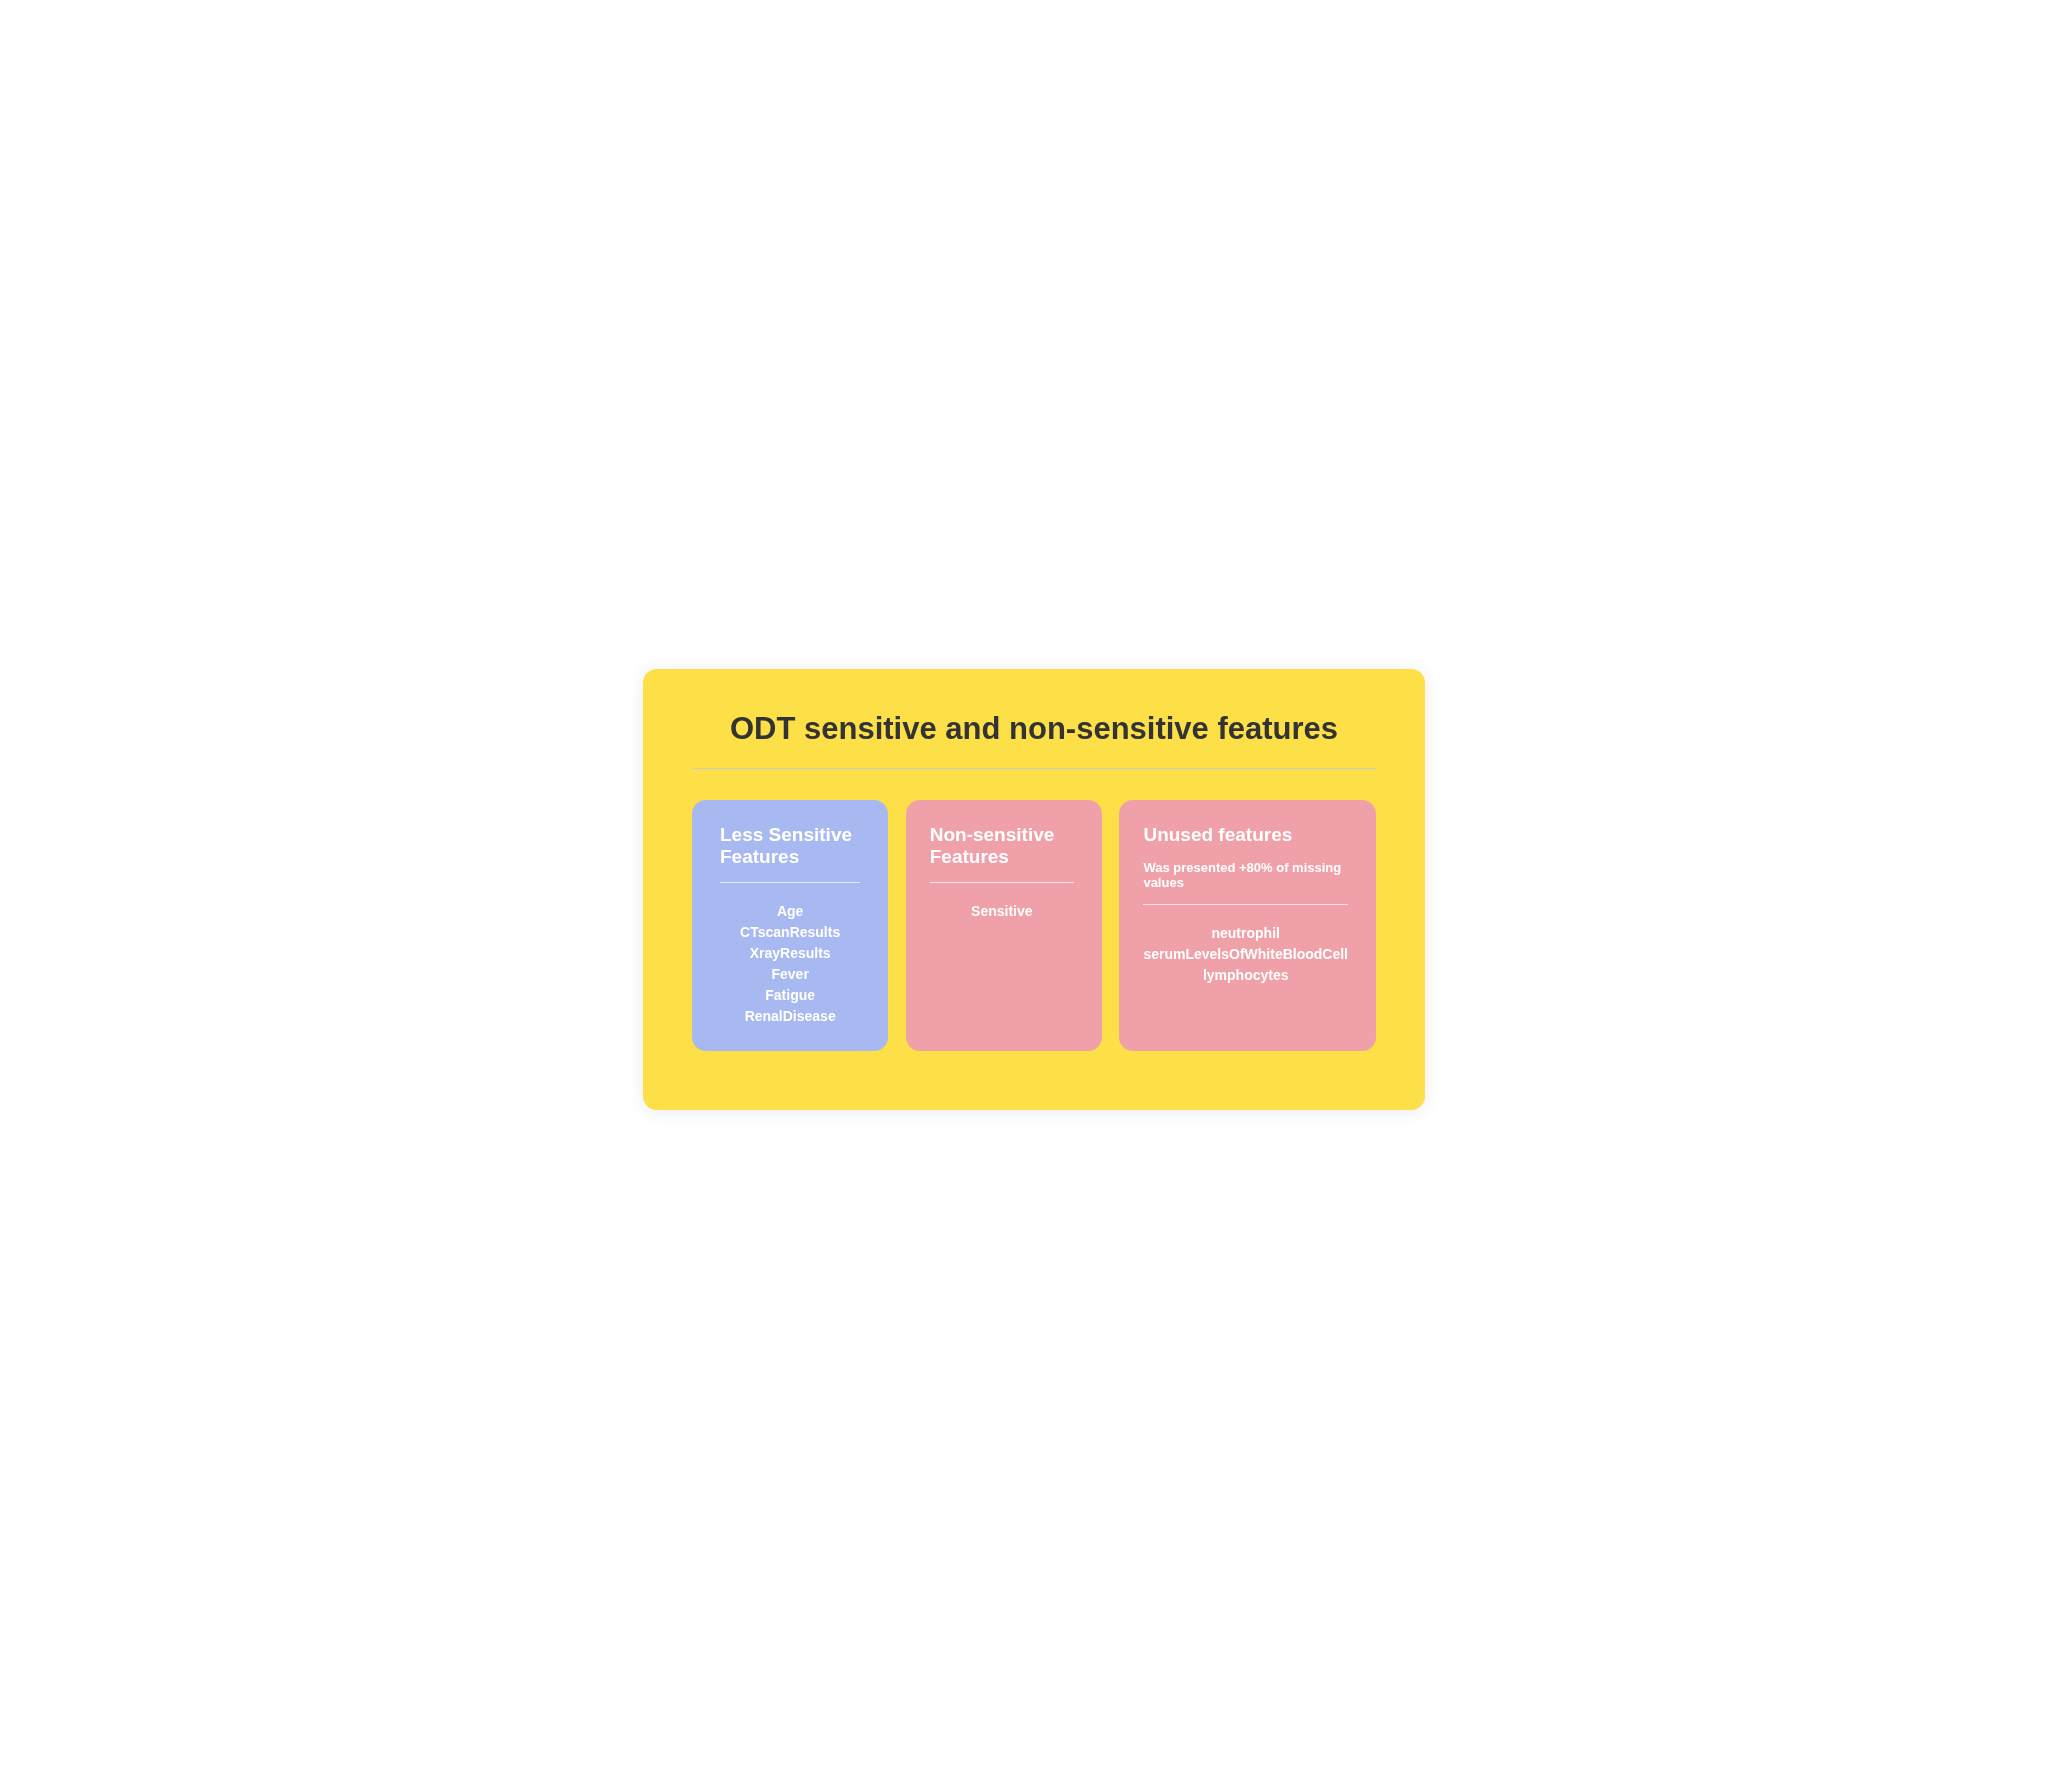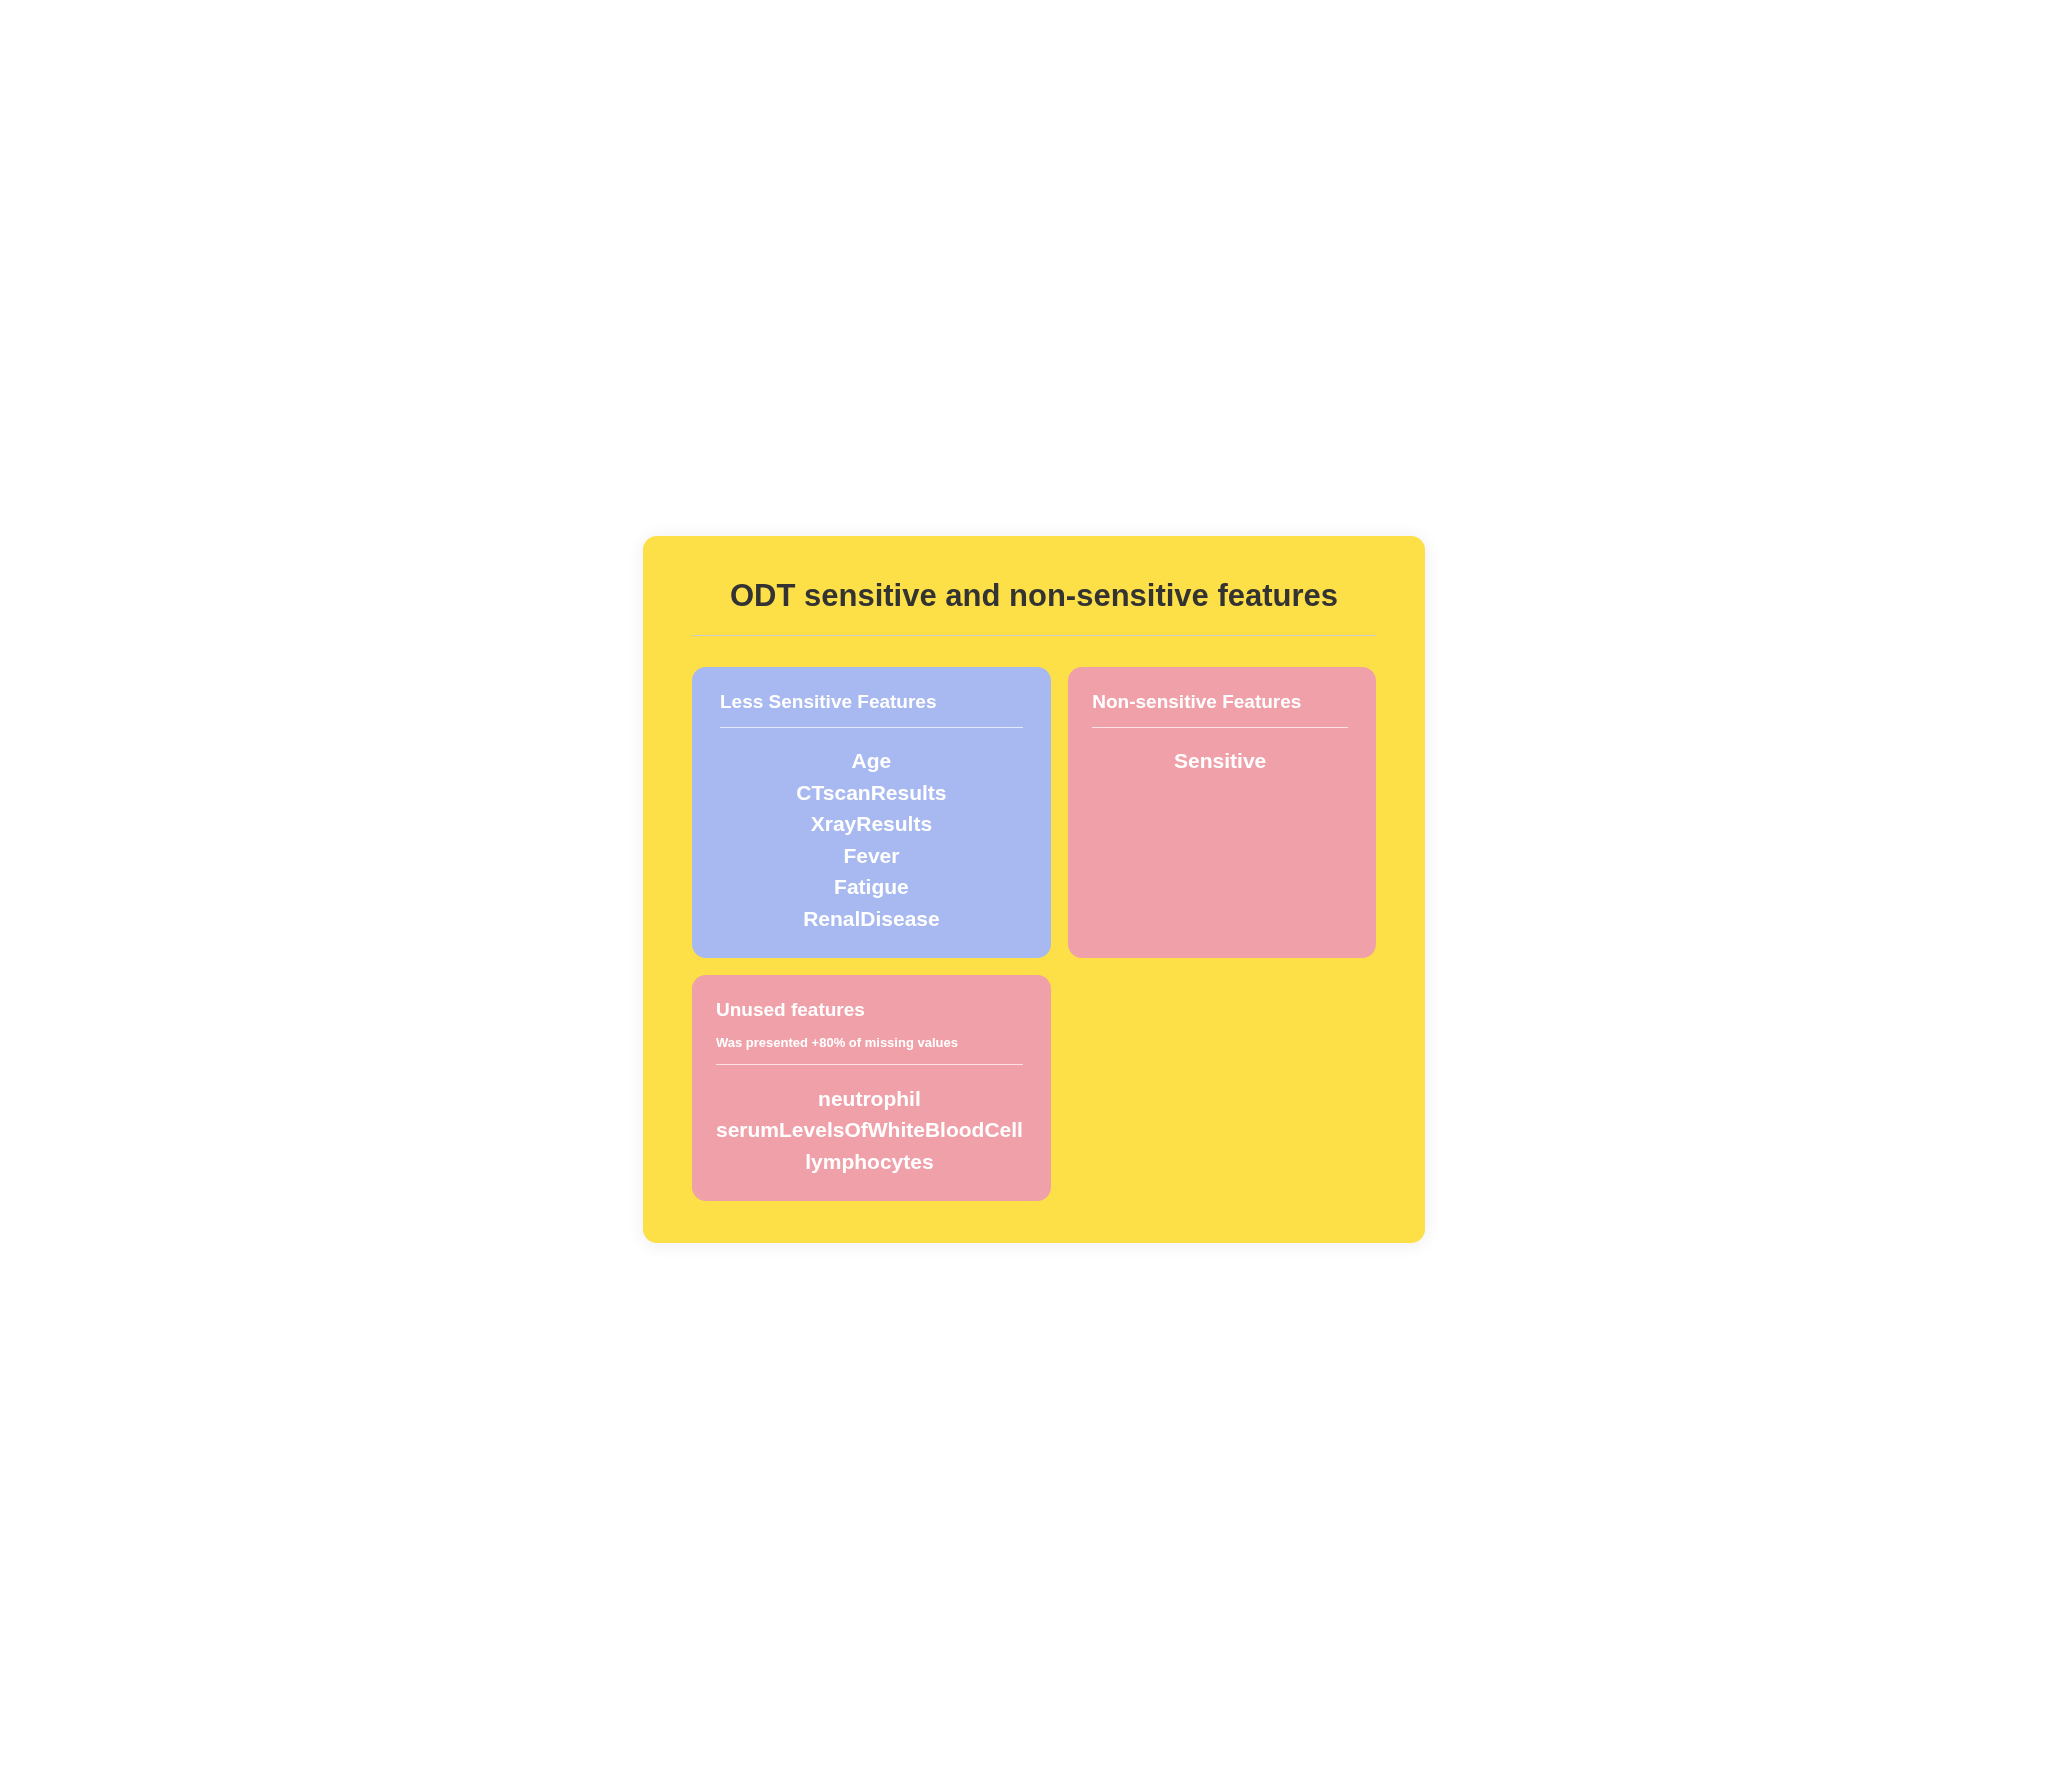--- a/index.html
+++ b/index.html
@@ -36,21 +36,21 @@
     }
 
     .divider {
       border: none;
       border-top: 1.3px solid #cccccc;
       margin-bottom: 31px;
     }
 
     .grid {
       display: grid;
-      grid-template-columns: 1fr 1fr;
+      grid-template-columns: 1fr 1fr 1fr;
       grid-template-rows: auto auto;
       gap: 17.4px;
     }
 
     .card {
       border-radius: 14px;
       padding: 24px 28px;
     }
 
     .card-blue {
@@ -73,21 +73,21 @@
       border: none;
       border-top: 1.3px solid rgba(255,255,255,0.7);
       margin-bottom: 17.4px;
     }
 
     .card-items {
       text-align: center;
     }
 
     .card-item {
-      font-size: 21px;
+      font-size: 14px;
       font-weight: 700;
       color: #ffffff;
       line-height: 1.5;
     }
 
     .card-subtitle {
       font-size: 13px;
       font-weight: 600;
       color: #ffffff;
       margin-top: 3.5px;

